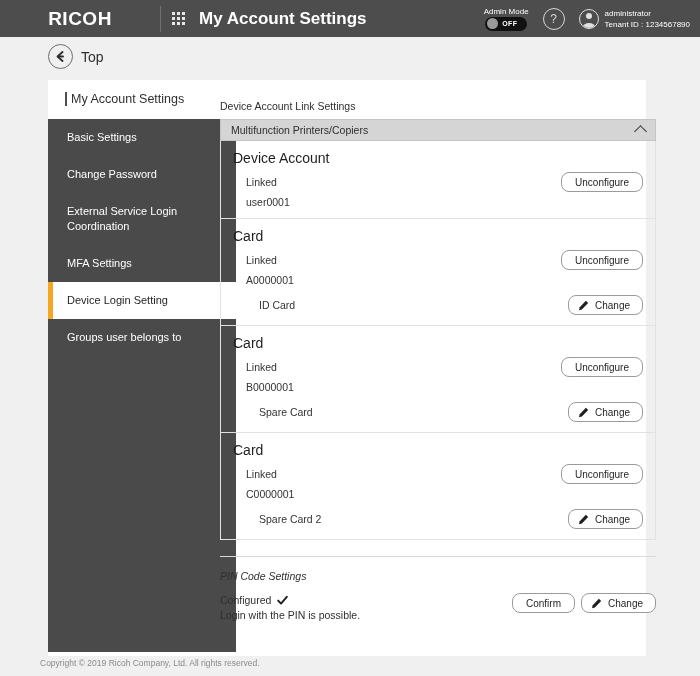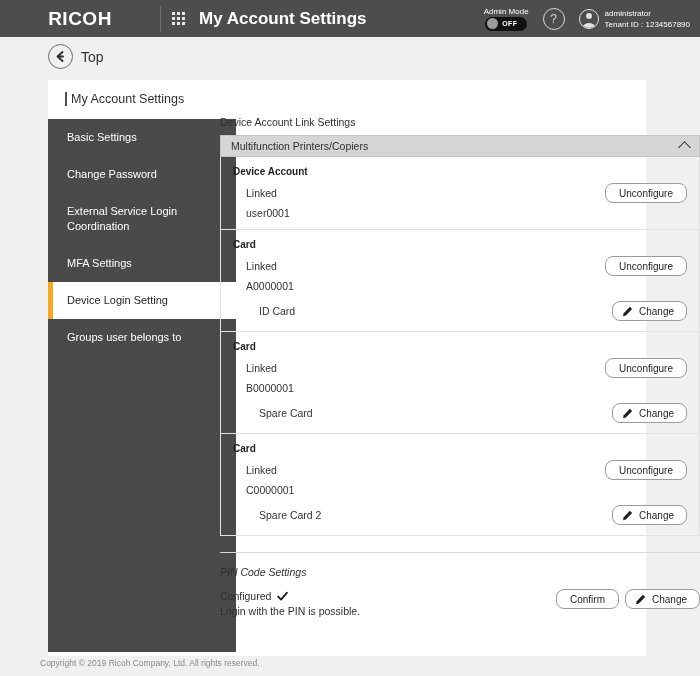--- a/index.html
+++ b/index.html
@@ -204,22 +204,22 @@
     content: "";
     position: absolute;
     left: 0; top: 0;
     width: 5px; height: 100%;
     background: #f5a623;
   }
 
   
   .content {
     position: absolute;
-    top: 36px; left: 172px;
-    width: 480px;
+    top: 20px; left: 172px;
+    width: 436px;
   }
   .section-label {
     font-size: 10.5px;
     color: #2f2f2f;
     margin-bottom: 7px;
   }
 
   .accordion-head {
     background: #d5d5d5;
     border: 1px solid #c4c4c4;
@@ -245,22 +245,22 @@
   }
 
   .group {
     padding: 9px 12px 10px 12px;
     border-bottom: 1px solid #e2e2e2;
     position: relative;
   }
   .group:last-child { border-bottom: none; }
 
   .group-title {
-    font-size: 10px;
-    font-weight: bold;
+    font-size: 14px;
+    font-weight: normal;
     color: #1f1f1f;
     margin-bottom: 6px;
   }
   .group-row {
     display: flex;
     align-items: center;
     justify-content: space-between;
     min-height: 19px;
   }
   .group-status { font-size: 10.5px; color: #333; padding-left: 13px; }

